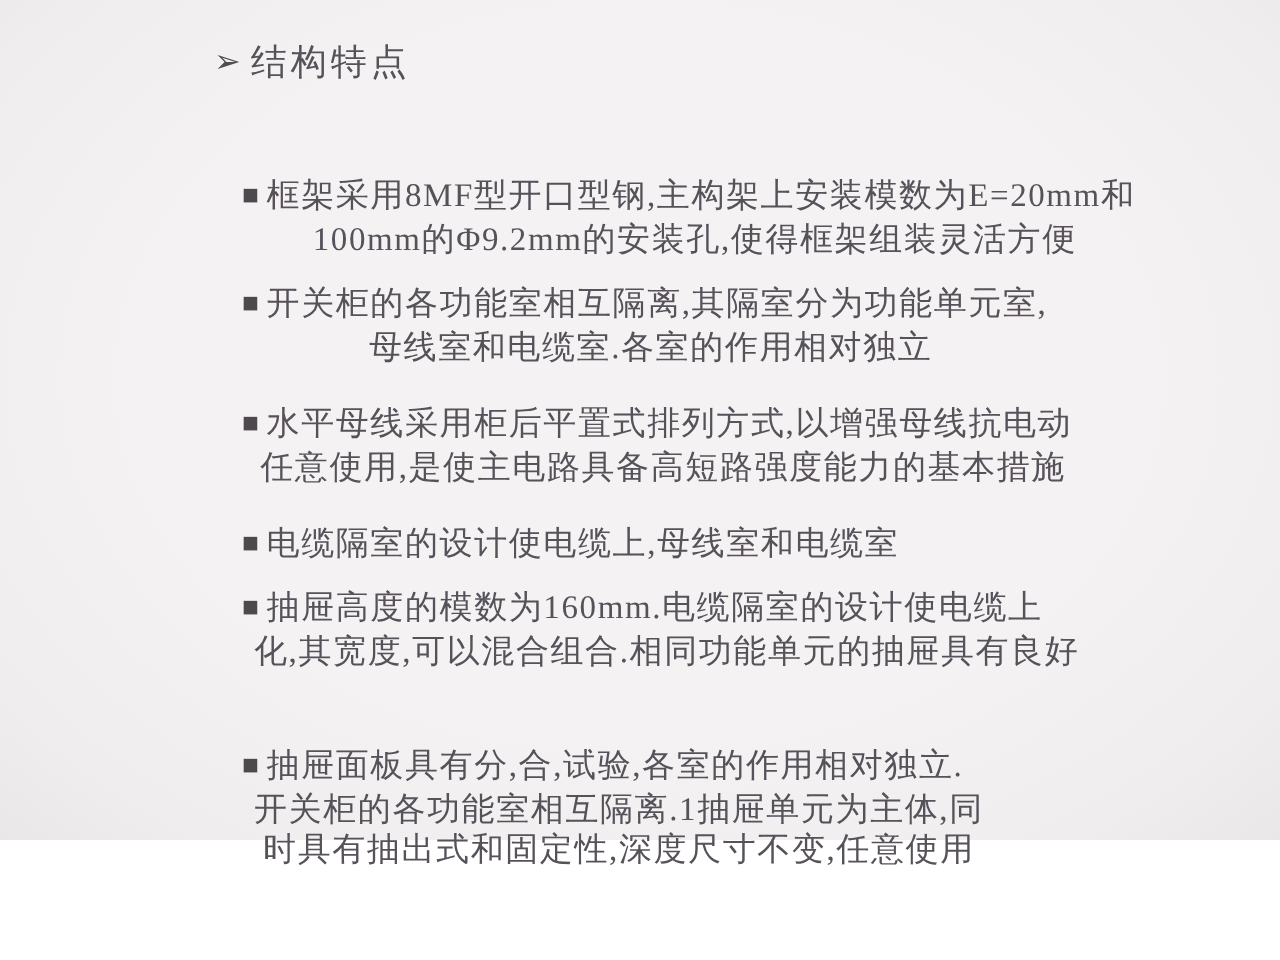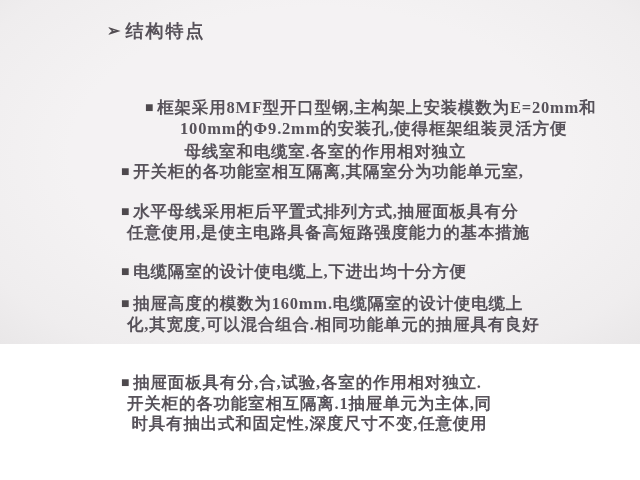--- a/index.html
+++ b/index.html
@@ -8,24 +8,23 @@
   }
   body {
     width: 640px;
     height: 480px;
     overflow: hidden;
     font-family: "Liberation Serif", "DejaVu Serif", serif;
   }
   .slide {
     position: relative;
     width: 640px;
-    height: 344px;
+    height: 420px;
     background: radial-gradient(ellipse at 50% 45%, #f4f2f3 55%, #efedee 85%, #e9e7e8 100%);
     color: #575156;
-    font-weight: bold;
   }
   .title-row {
     position: absolute;
     left: 107px;
     top: 19px;
     font-size: 18px;
     letter-spacing: 2px;
     white-space: nowrap;
     color: #57525a;
   }
@@ -49,21 +48,21 @@
     margin-left: 6px;
     text-align: center;
   }
   .sq-bullet {
     display: inline-block;
     font-size: 14px;
     margin-right: 3px;
     transform: translateY(-1px);
     color: #4e494d;
   }
-  .b1 { top: 98px; margin-left: 24px; }
+  .b1 { top: 88px; }
   .b2 { top: 142px; }
   .b3 { top: 202px; }
   .b4 { top: 262px; }
   .b5 { top: 294px; }
   .b6 { top: 373px; }
 </style>
 </head>
 <body>
 
 <div class="slide">
@@ -73,36 +72,36 @@
   </div>
 
   <div class="bullet b1">
     <div class="line first">
       <span class="sq-bullet">■</span><span>框架采用8MF型开口型钢,主构架上安装模数为E=20mm和</span>
     </div>
     <div class="line wrap">100mm的Φ9.2mm的安装孔,使得框架组装灵活方便</div>
   </div>
 
   <div class="bullet b2">
-    <div class="line wrap">母线室和电缆室.各室的作用相对独立</div>
     <div class="line first">
       <span class="sq-bullet">■</span><span>开关柜的各功能室相互隔离,其隔室分为功能单元室,</span>
     </div>
+    <div class="line wrap">母线室和电缆室.各室的作用相对独立</div>
   </div>
 
   <div class="bullet b3">
     <div class="line first">
-      <span class="sq-bullet">■</span><span>水平母线采用柜后平置式排列方式,抽屉面板具有分</span>
+      <span class="sq-bullet">■</span><span>水平母线采用柜后平置式排列方式,以增强母线抗电动</span>
     </div>
     <div class="line wrap">任意使用,是使主电路具备高短路强度能力的基本措施</div>
   </div>
 
   <div class="bullet b4">
     <div class="line first">
-      <span class="sq-bullet">■</span><span>电缆隔室的设计使电缆上,下进出均十分方便</span>
+      <span class="sq-bullet">■</span><span>电缆隔室的设计使电缆上,母线室和电缆室</span>
     </div>
   </div>
 
   <div class="bullet b5">
     <div class="line first">
       <span class="sq-bullet">■</span><span>抽屉高度的模数为160mm.电缆隔室的设计使电缆上</span>
     </div>
     <div class="line wrap">化,其宽度,可以混合组合.相同功能单元的抽屉具有良好</div>
   </div>
 

